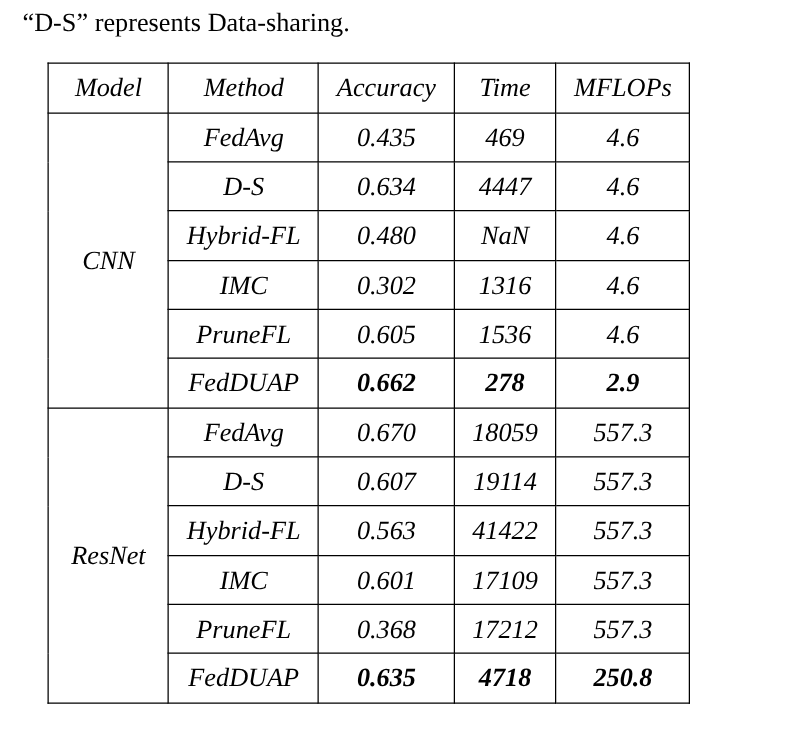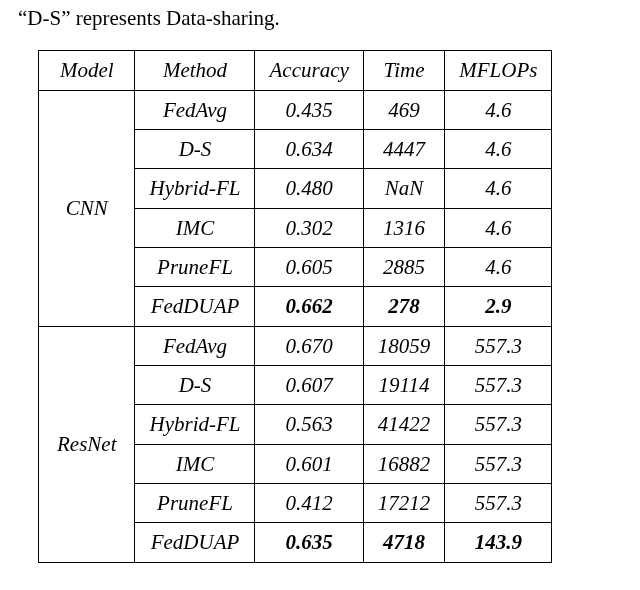--- a/index.html
+++ b/index.html
@@ -82,21 +82,21 @@
         </tr>
         <tr>
           <td>IMC</td>
           <td>0.302</td>
           <td>1316</td>
           <td>4.6</td>
         </tr>
         <tr>
           <td>PruneFL</td>
           <td>0.605</td>
-          <td>2885</td>
+          <td>1536</td>
           <td>4.6</td>
         </tr>
         <tr>
           <td>FedDUAP</td>
           <td class="bold">0.662</td>
           <td class="bold">278</td>
           <td class="bold">2.9</td>
         </tr>
         <tr>
           <td class="model-cell" rowspan="6">ResNet</td>
@@ -113,32 +113,32 @@
         </tr>
         <tr>
           <td>Hybrid-FL</td>
           <td>0.563</td>
           <td>41422</td>
           <td>557.3</td>
         </tr>
         <tr>
           <td>IMC</td>
           <td>0.601</td>
-          <td>16882</td>
+          <td>17109</td>
           <td>557.3</td>
         </tr>
         <tr>
           <td>PruneFL</td>
-          <td>0.412</td>
+          <td>0.368</td>
           <td>17212</td>
           <td>557.3</td>
         </tr>
         <tr>
           <td>FedDUAP</td>
           <td class="bold">0.635</td>
           <td class="bold">4718</td>
-          <td class="bold">143.9</td>
+          <td class="bold">250.8</td>
         </tr>
       </tbody>
   </table>
 
 
 </div>
 
 </body></html>

